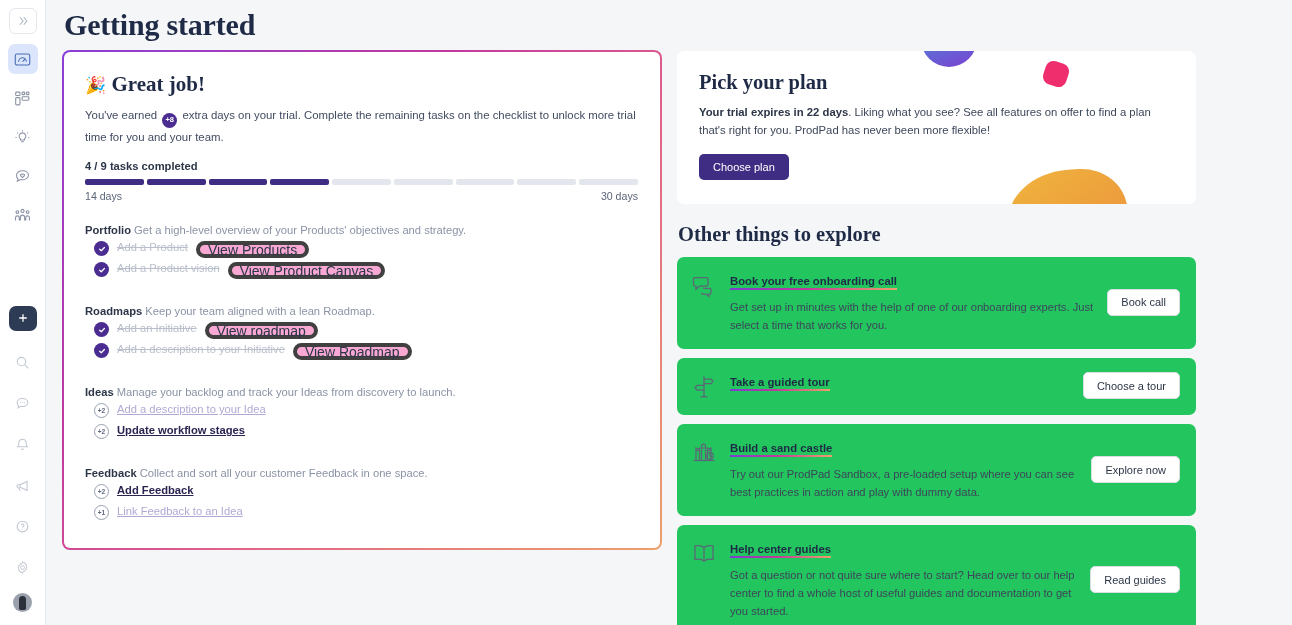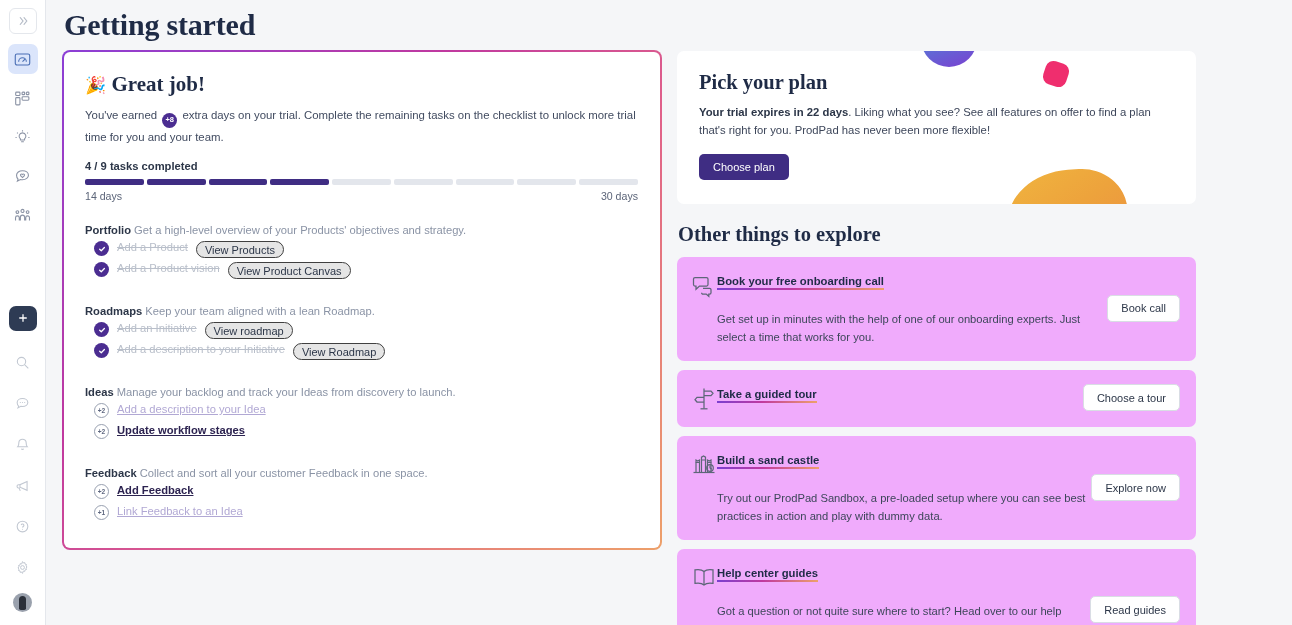--- a/index.html
+++ b/index.html
@@ -109,22 +109,22 @@
   .task-label-done {
     font-size: 11.2px; color: #b9bfca; text-decoration: line-through;
   }
   .task-label-todo {
     font-size: 11.2px; color: #2c2350; font-weight: 700;
     text-decoration: underline; cursor: pointer;
   }
   .task-label-todo.light { color: #b1a8d4; font-weight: 400; }
   .pill {
     display: inline-flex; align-items: center; height: 17px; padding: 0 8px;
-    border: 1px solid #404040; border-radius: 9px; background: #e5e5e5;
-    font-size: 11px; color: #2c3648; cursor: pointer; white-space: nowrap;
+    border: 4px solid #404040; border-radius: 9px; background: #f9a8d4;
+    font-size: 14px; color: #2c3648; cursor: pointer; white-space: nowrap;
   }
 
   
   .plan-card {
     position: relative; background: #fff; border-radius: 7px;
     padding: 20px 22px 24px 22px; overflow: hidden; min-height: 140px;
   }
   .shape-arc {
     position: absolute; top: -40px; left: 244px; width: 56px; height: 56px;
     border-radius: 50%;
@@ -151,34 +151,34 @@
     display: inline-flex; align-items: center; justify-content: center;
     height: 26px; padding: 0 14px; border-radius: 5px; background: #3f2d83;
     color: #fff; font-size: 11px; border: none; cursor: pointer;
   }
 
   .explore-title {
     font-family: "Liberation Serif", serif; font-size: 20.5px; font-weight: 700;
     color: #1f2b46; margin: 19px 0 11px 1px;
   }
   .ex-card {
-    background: #f0abfc; border-radius: 7px; padding: 14px 16px 15px 14px;
-    display: flex; align-items: flex-start; margin-bottom: 9px;
+    background: #22c55e; border-radius: 7px; padding: 14px 16px 15px 14px;
+    display: flex; align-items: flex-start; gap: 13px; margin-bottom: 9px;
   }
   .ex-icon { flex: 0 0 26px; color: #5d6678; padding-top: 2px; }
   .ex-icon svg { display: block; }
   .ex-body { flex: 1 1 auto; }
   .ex-h {
     display: inline-block; font-size: 11.3px; font-weight: 700; color: #1f2b46;
     padding-bottom: 3px; cursor: pointer;
     border-bottom: 2px solid transparent;
     background-image: linear-gradient(90deg,#7b3fd0 0%,#c0399f 45%,#eda06a 100%);
     background-size: 100% 2px; background-repeat: no-repeat; background-position: 0 100%;
   }
-  .ex-p { font-size: 11.2px; color: #3d465a; line-height: 1.62; margin-top: 18px; max-width: 420px; }
+  .ex-p { font-size: 11.2px; color: #3d465a; line-height: 1.62; margin-top: 6px; max-width: 420px; }
   .btn-ghost {
     flex: 0 0 auto; align-self: center;
     display: inline-flex; align-items: center; justify-content: center;
     height: 27px; padding: 12px 13px; border: 1px solid #d9dde4; border-radius: 5px;
     background: #fff; font-size: 11px; color: #2c3648; cursor: pointer; white-space: nowrap;
   }
 </style>
 </head>
 <body>
 

